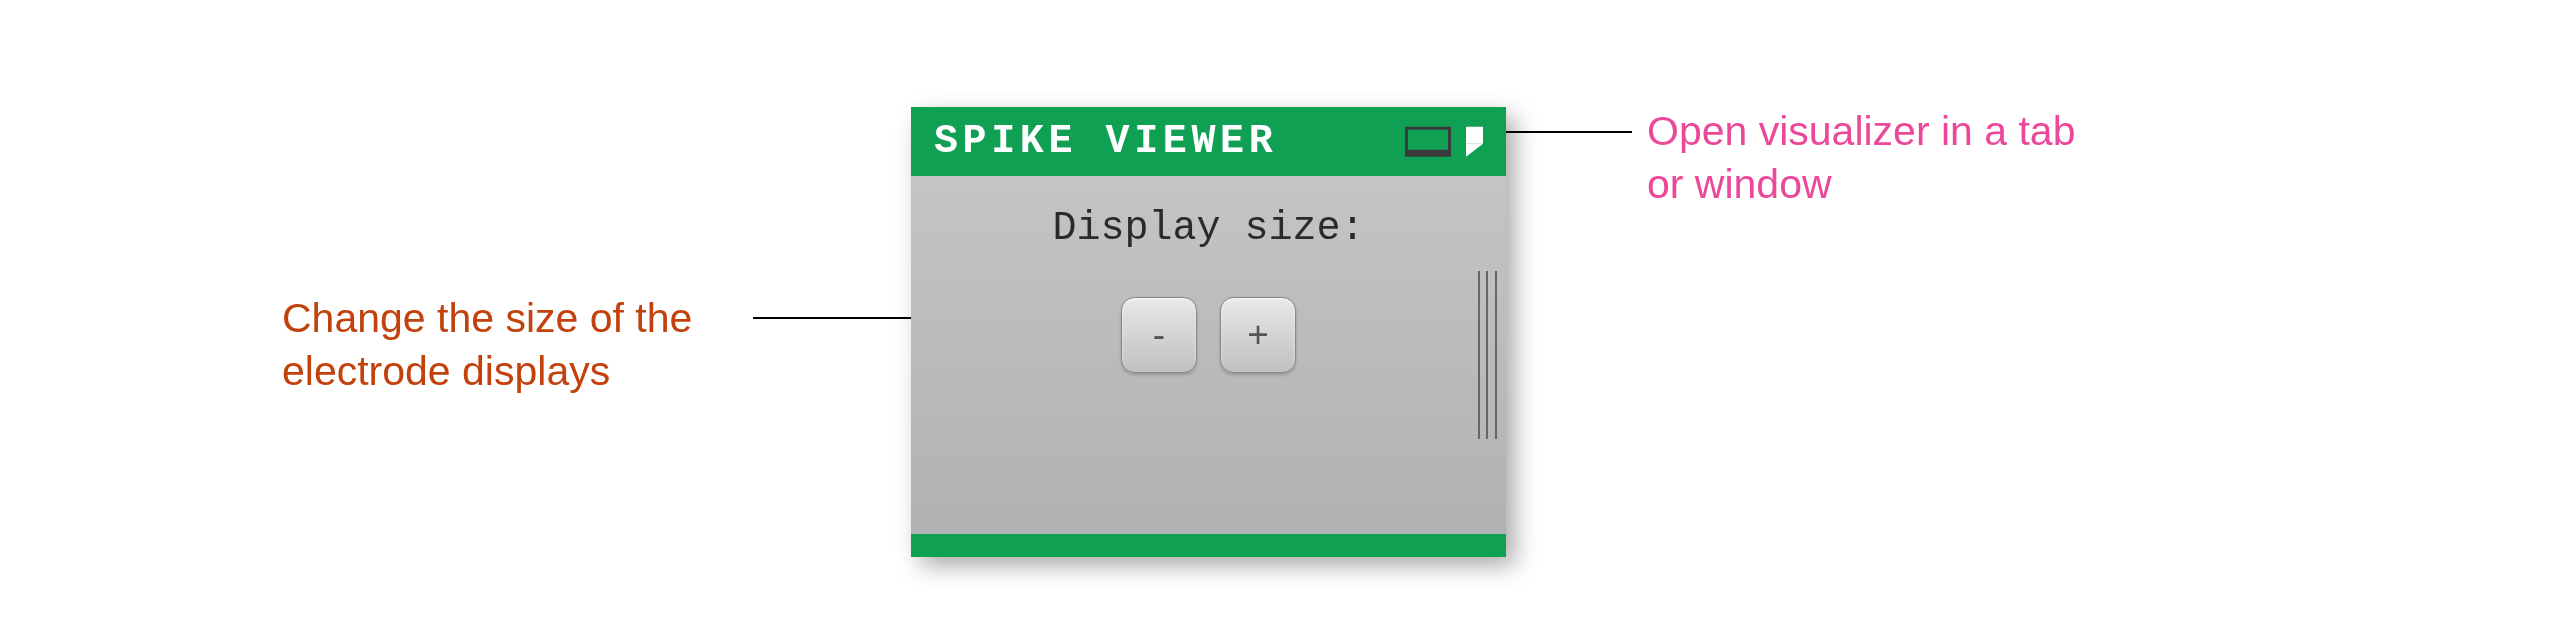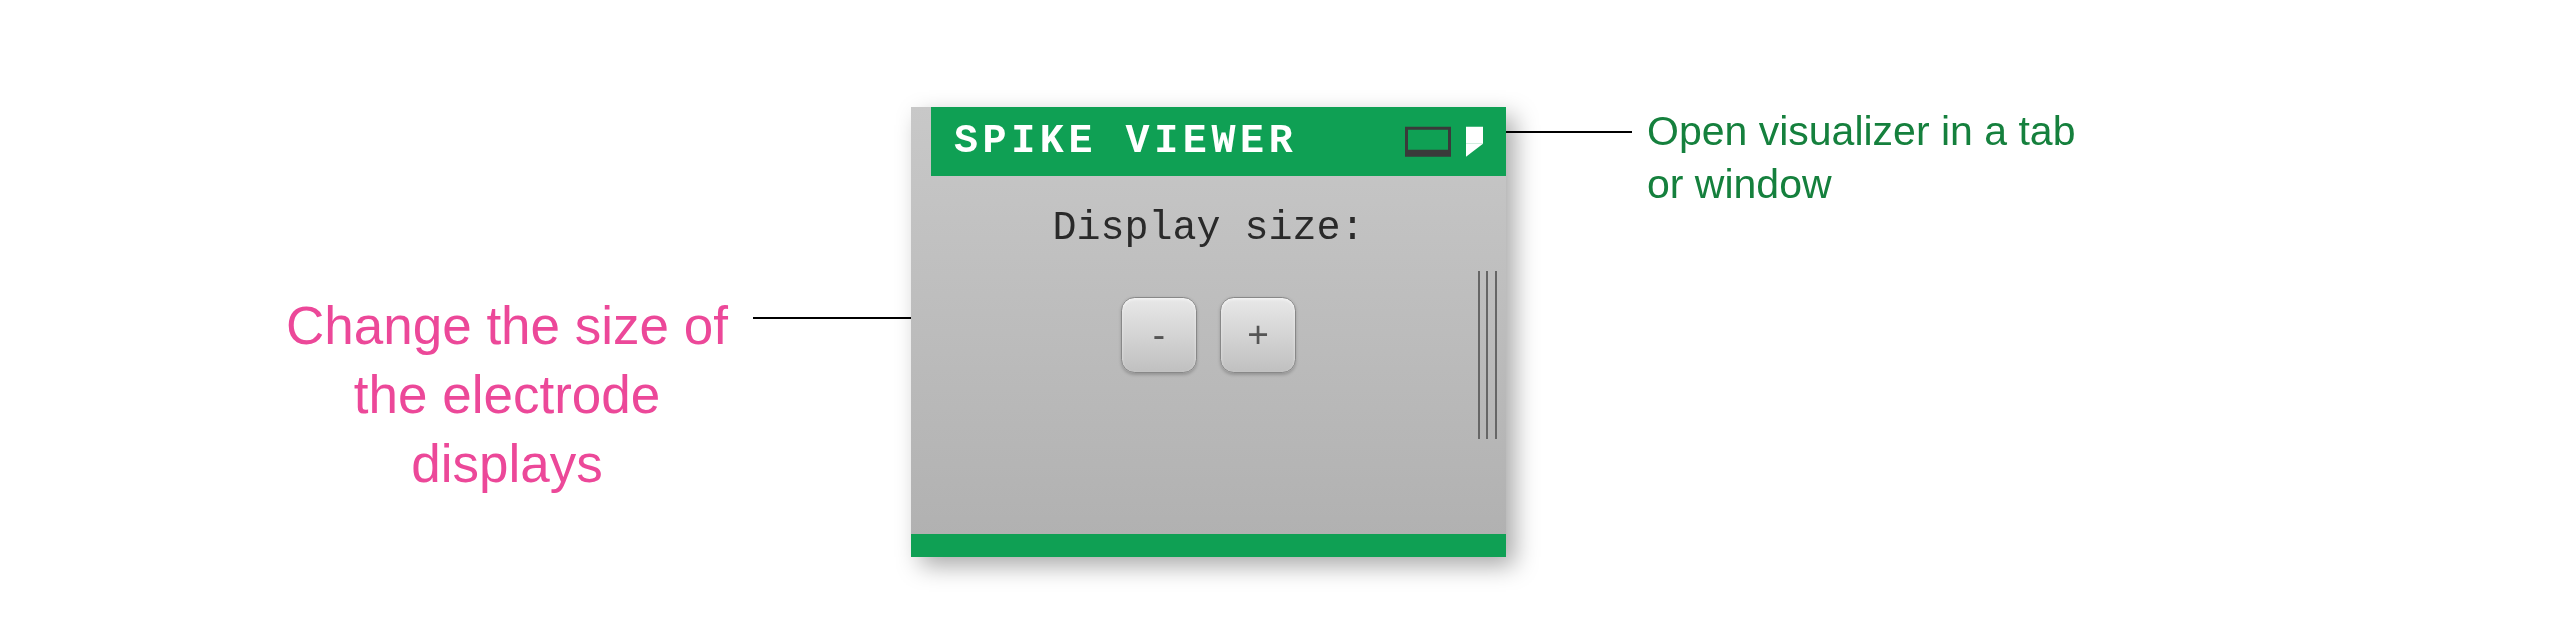--- a/index.html
+++ b/index.html
@@ -35,21 +35,20 @@
       box-shadow: 9.2px 9.2px 23px rgba(0,0,0,0.35);
     }
     
     .widget-header {
       height: 69px;
       background: #0fa054;
       display: flex;
       align-items: center;
       padding: 0 23px;
       position: relative;
-      margin-left: 20px;
     }
     
     .widget-title {
       font-family: "Courier New", monospace;
       font-weight: bold;
       font-size: 40px;
       color: #ffffff;
       letter-spacing: 4.6px;
     }
     
@@ -153,33 +152,33 @@
       height: 23px;
       background: #0fa054;
     }
     
     
     .callout-left {
       position: absolute;
       left: 282px;
       top: 292px;
       width: 450px;
-      font-size: 53px;
-      color: #ec4899;
-      text-align: center;
+      font-size: 41px;
+      color: #c2410c;
+      text-align: left;
       line-height: 1.3;
     }
     
     .callout-right {
       position: absolute;
       left: 1647px;
       top: 105px;
       width: 443px;
       font-size: 41px;
-      color: #15803d;
+      color: #ec4899;
       text-align: left;
       line-height: 1.3;
     }
     
     
     .connector-right {
       position: absolute;
       left: 1479px;
       top: 131px;
       width: 153px;

